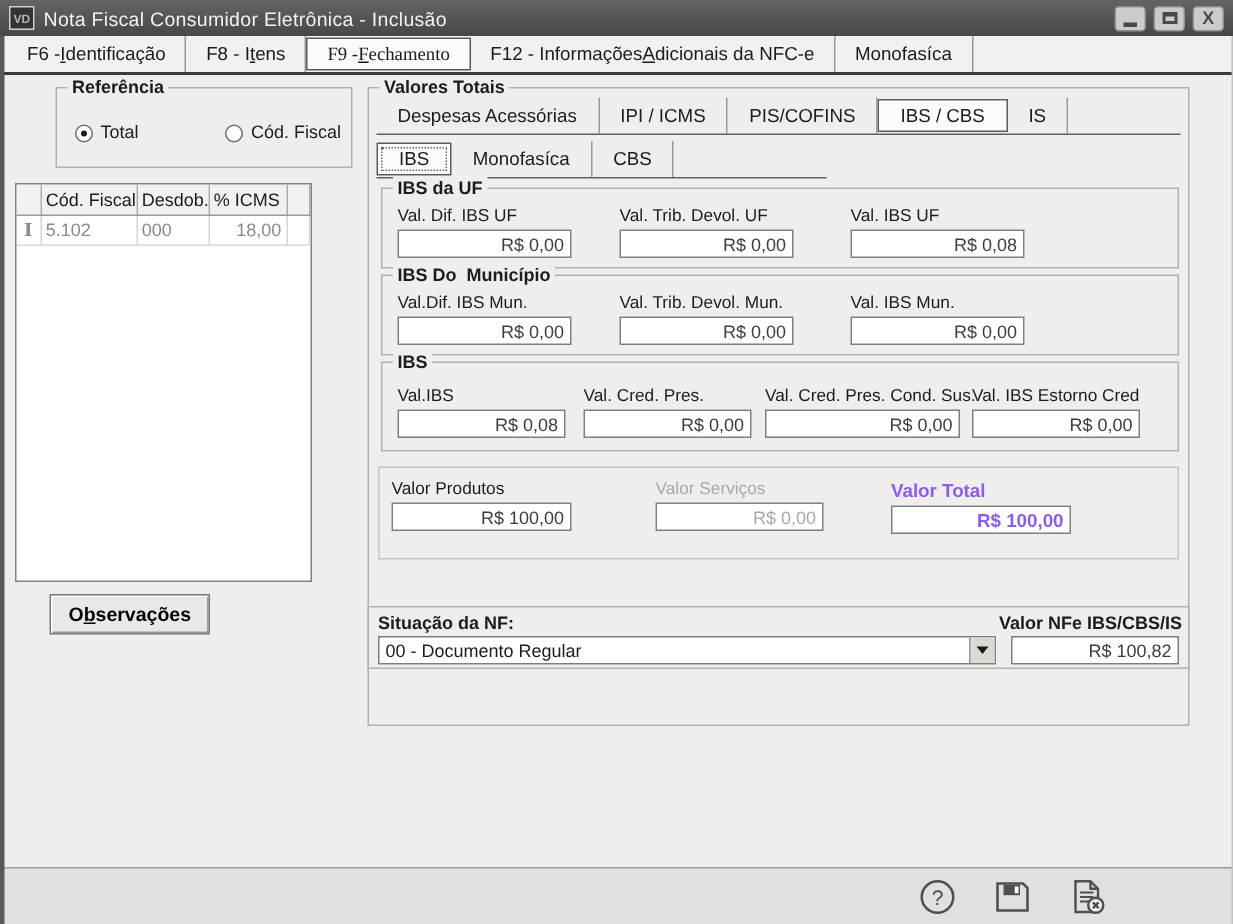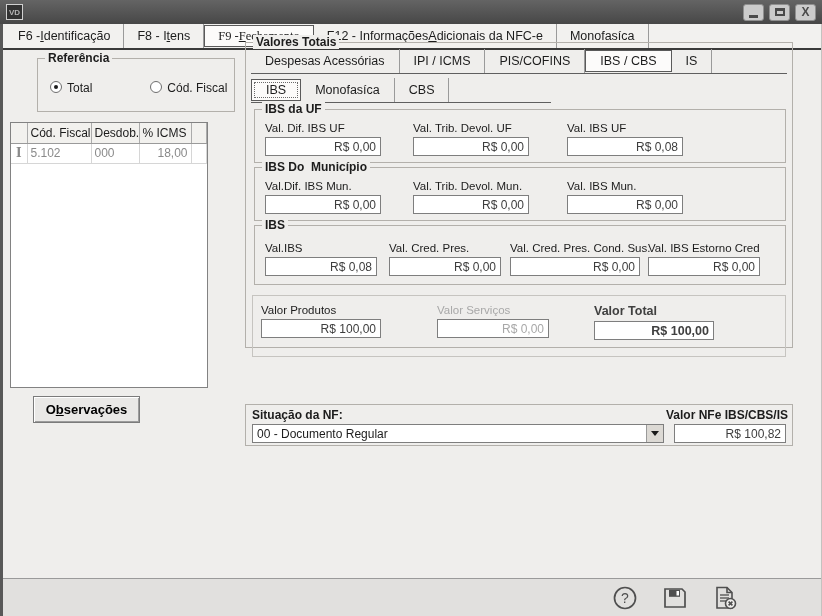--- a/index.html
+++ b/index.html
@@ -52,21 +52,21 @@
     border:1px solid #5a5a5a; background:#fcfbfa; margin:1px 0 1px 0;font-family:Liberation Serif, serif;
   }
   
   .groupbox { position:absolute; border:1px solid #b3b0ab;margin-left:27px; }
   .gb-title {
     position:absolute; top:-8px; left:7px; background:#efeeec;
     padding:0 3px; font-weight:bold; font-size:12px; white-space:pre;
   }
   
   .radio-row { position:absolute; left:12px; top:22px; right:6px; display:flex; }
-  .radio { display:flex; align-items:flex-start; gap:5px; cursor:default; }
+  .radio { display:flex; align-items:flex-end; gap:5px; cursor:default; }
   .radio-dot {
     width:12px; height:12px; border-radius:50%; border:1px solid #6e6e6e;
     background:#fff; position:relative; flex:none;
   }
   .radio.checked .radio-dot::after {
     content:""; position:absolute; left:3px; top:3px; width:4px; height:4px;
     border-radius:50%; background:#1d1d1d;
   }
   .radio2 { margin-left:58px; }
   .grid {
@@ -109,21 +109,21 @@
   .fields { position:absolute; left:0; top:12px; right:0; display:flex; align-items:flex-start; }
   .fieldcol { display:flex; flex-direction:column; }
   .fieldcol .flabel { font-size:11.5px; margin-bottom:3px; white-space:nowrap; }
   .tfield {
     height:19px; background:#fff; border:1px solid #7e7e7e; color:#3d3d3d;
     font-size:12px; text-align:right; padding:0 4px; width:100%;
     font-family:"Liberation Sans", sans-serif;
   }
   .tfield.disabled { color:#a8a8a8; }
   .flabel.disabled { color:#a8a8a8; }
-  .flabel.strong, .tfield.strong { font-weight:bold; color:#404040; font-size:12.5px; }
+  .flabel.strong, .tfield.strong { font-weight:bold; color:#8b5cf6; font-size:12.5px; }
   .totals-panel {
     position:absolute; left:6px; top:252px; width:534px; height:62px;
     border:1px solid #c6c4c0;
   }
   
   .situacao-label { position:absolute; left:6px; top:3px; font-weight:bold; }
   .combo {
     position:absolute; left:6px; top:19px; width:412px; height:19px;
     background:#fff; border:1px solid #7e7e7e; display:flex; align-items:center;
     cursor:default;
@@ -148,20 +148,21 @@
   .foot-icon svg { width:100%; height:100%; }
   u { text-decoration:underline; }
 </style>
 </head>
 <body>
 
 <div class="window">
 
   <div class="titlebar">
     <div class="app-icon">VD</div>
+    <div class="title-text">Nota Fiscal Consumidor Eletrônica - Inclusão</div>
     <div class="win-controls">
       <div class="win-btn">
           <div class="glyph-min"></div>
         </div>
       <div class="win-btn">
           <div class="glyph-max"></div>
         </div>
       <div class="win-btn glyph-close">X</div>
     </div>
   </div>
@@ -211,21 +212,21 @@
         <td>000</td>
         <td class="num">18,00</td>
         <td></td>
       </tr>
     </tbody>
       </table>
   </div>
 
   <button class="btn" style="top:396px;">O<u>b</u>servações</button>
 
-  <div class="groupbox" style="left:218px; top:42px; width:548px; height:306px;">
+  <div class="groupbox" style="left:218px; top:58px; width:548px; height:426px;">
     <span class="gb-title">Valores Totais</span>
 
     <div class="subtab-row" style="top:6px;">
       <div class="subtab">Despesas Acessórias</div>
       <div class="subtab">IPI / ICMS</div>
       <div class="subtab">PIS/COFINS</div>
       <div class="subtab active">IBS / CBS</div>
       <div class="subtab" style="border-right:none;">IS</div>
       <div class="subtab" style="padding:0;"></div>
     </div>

